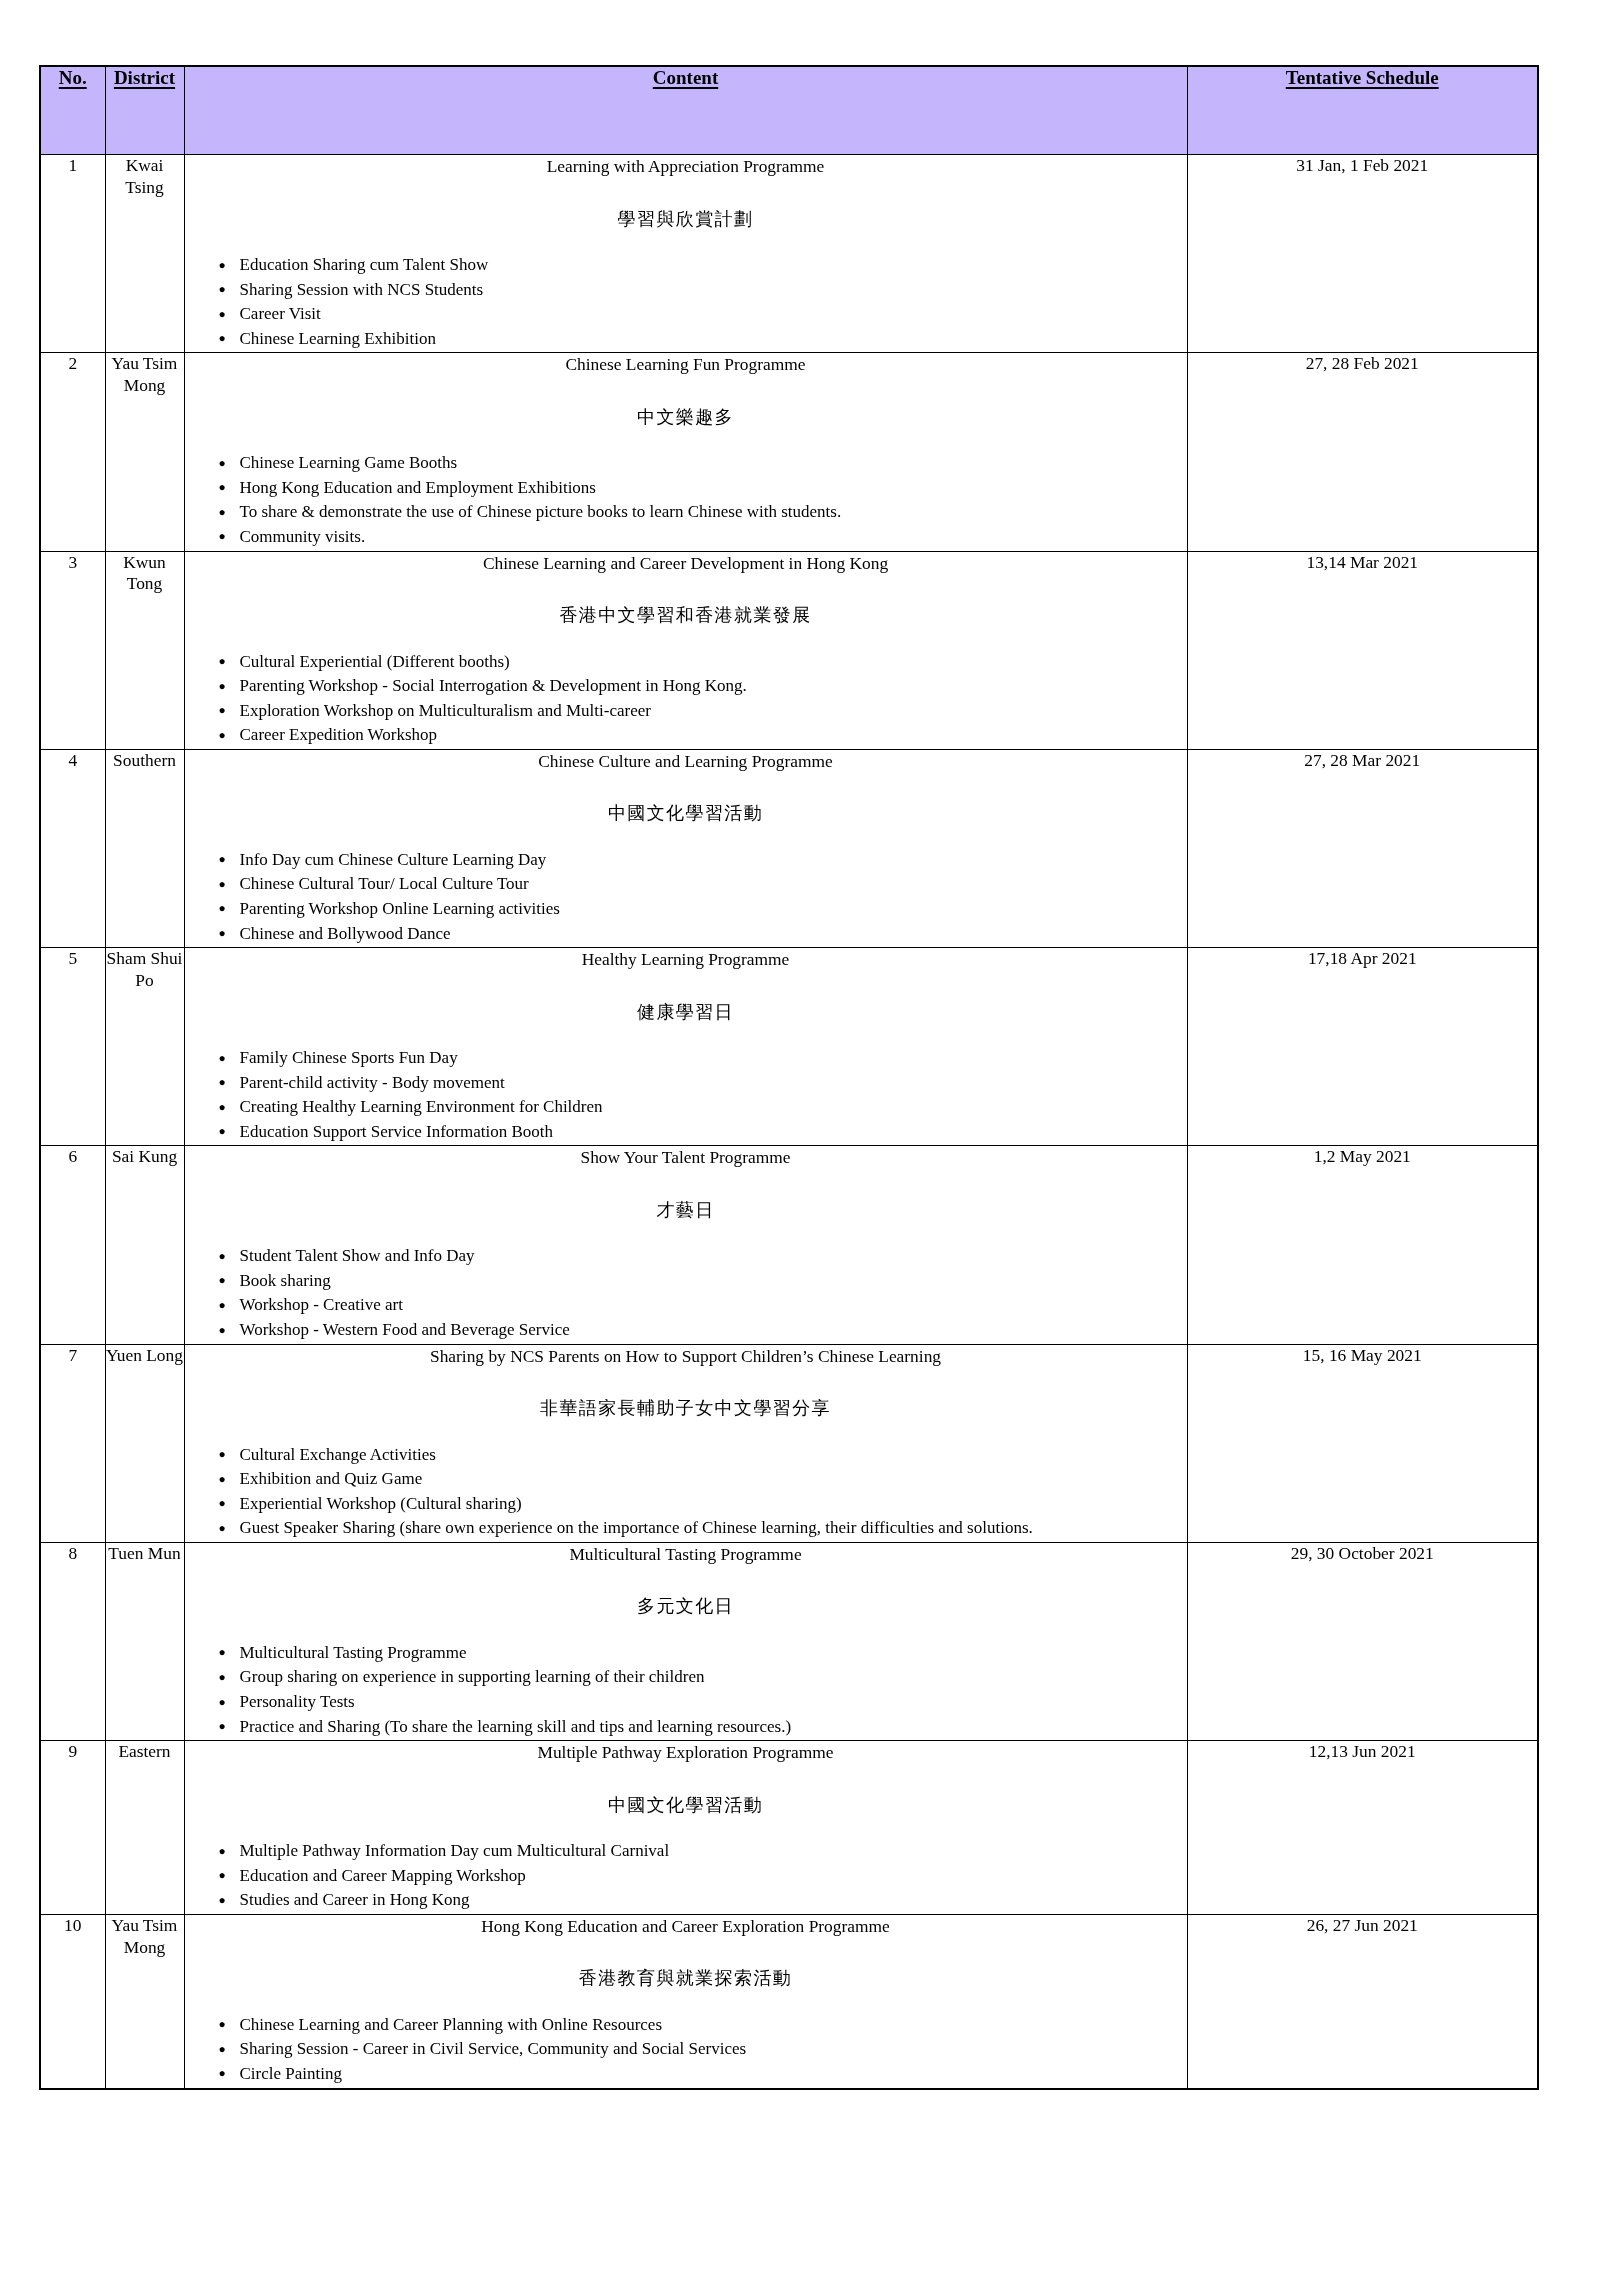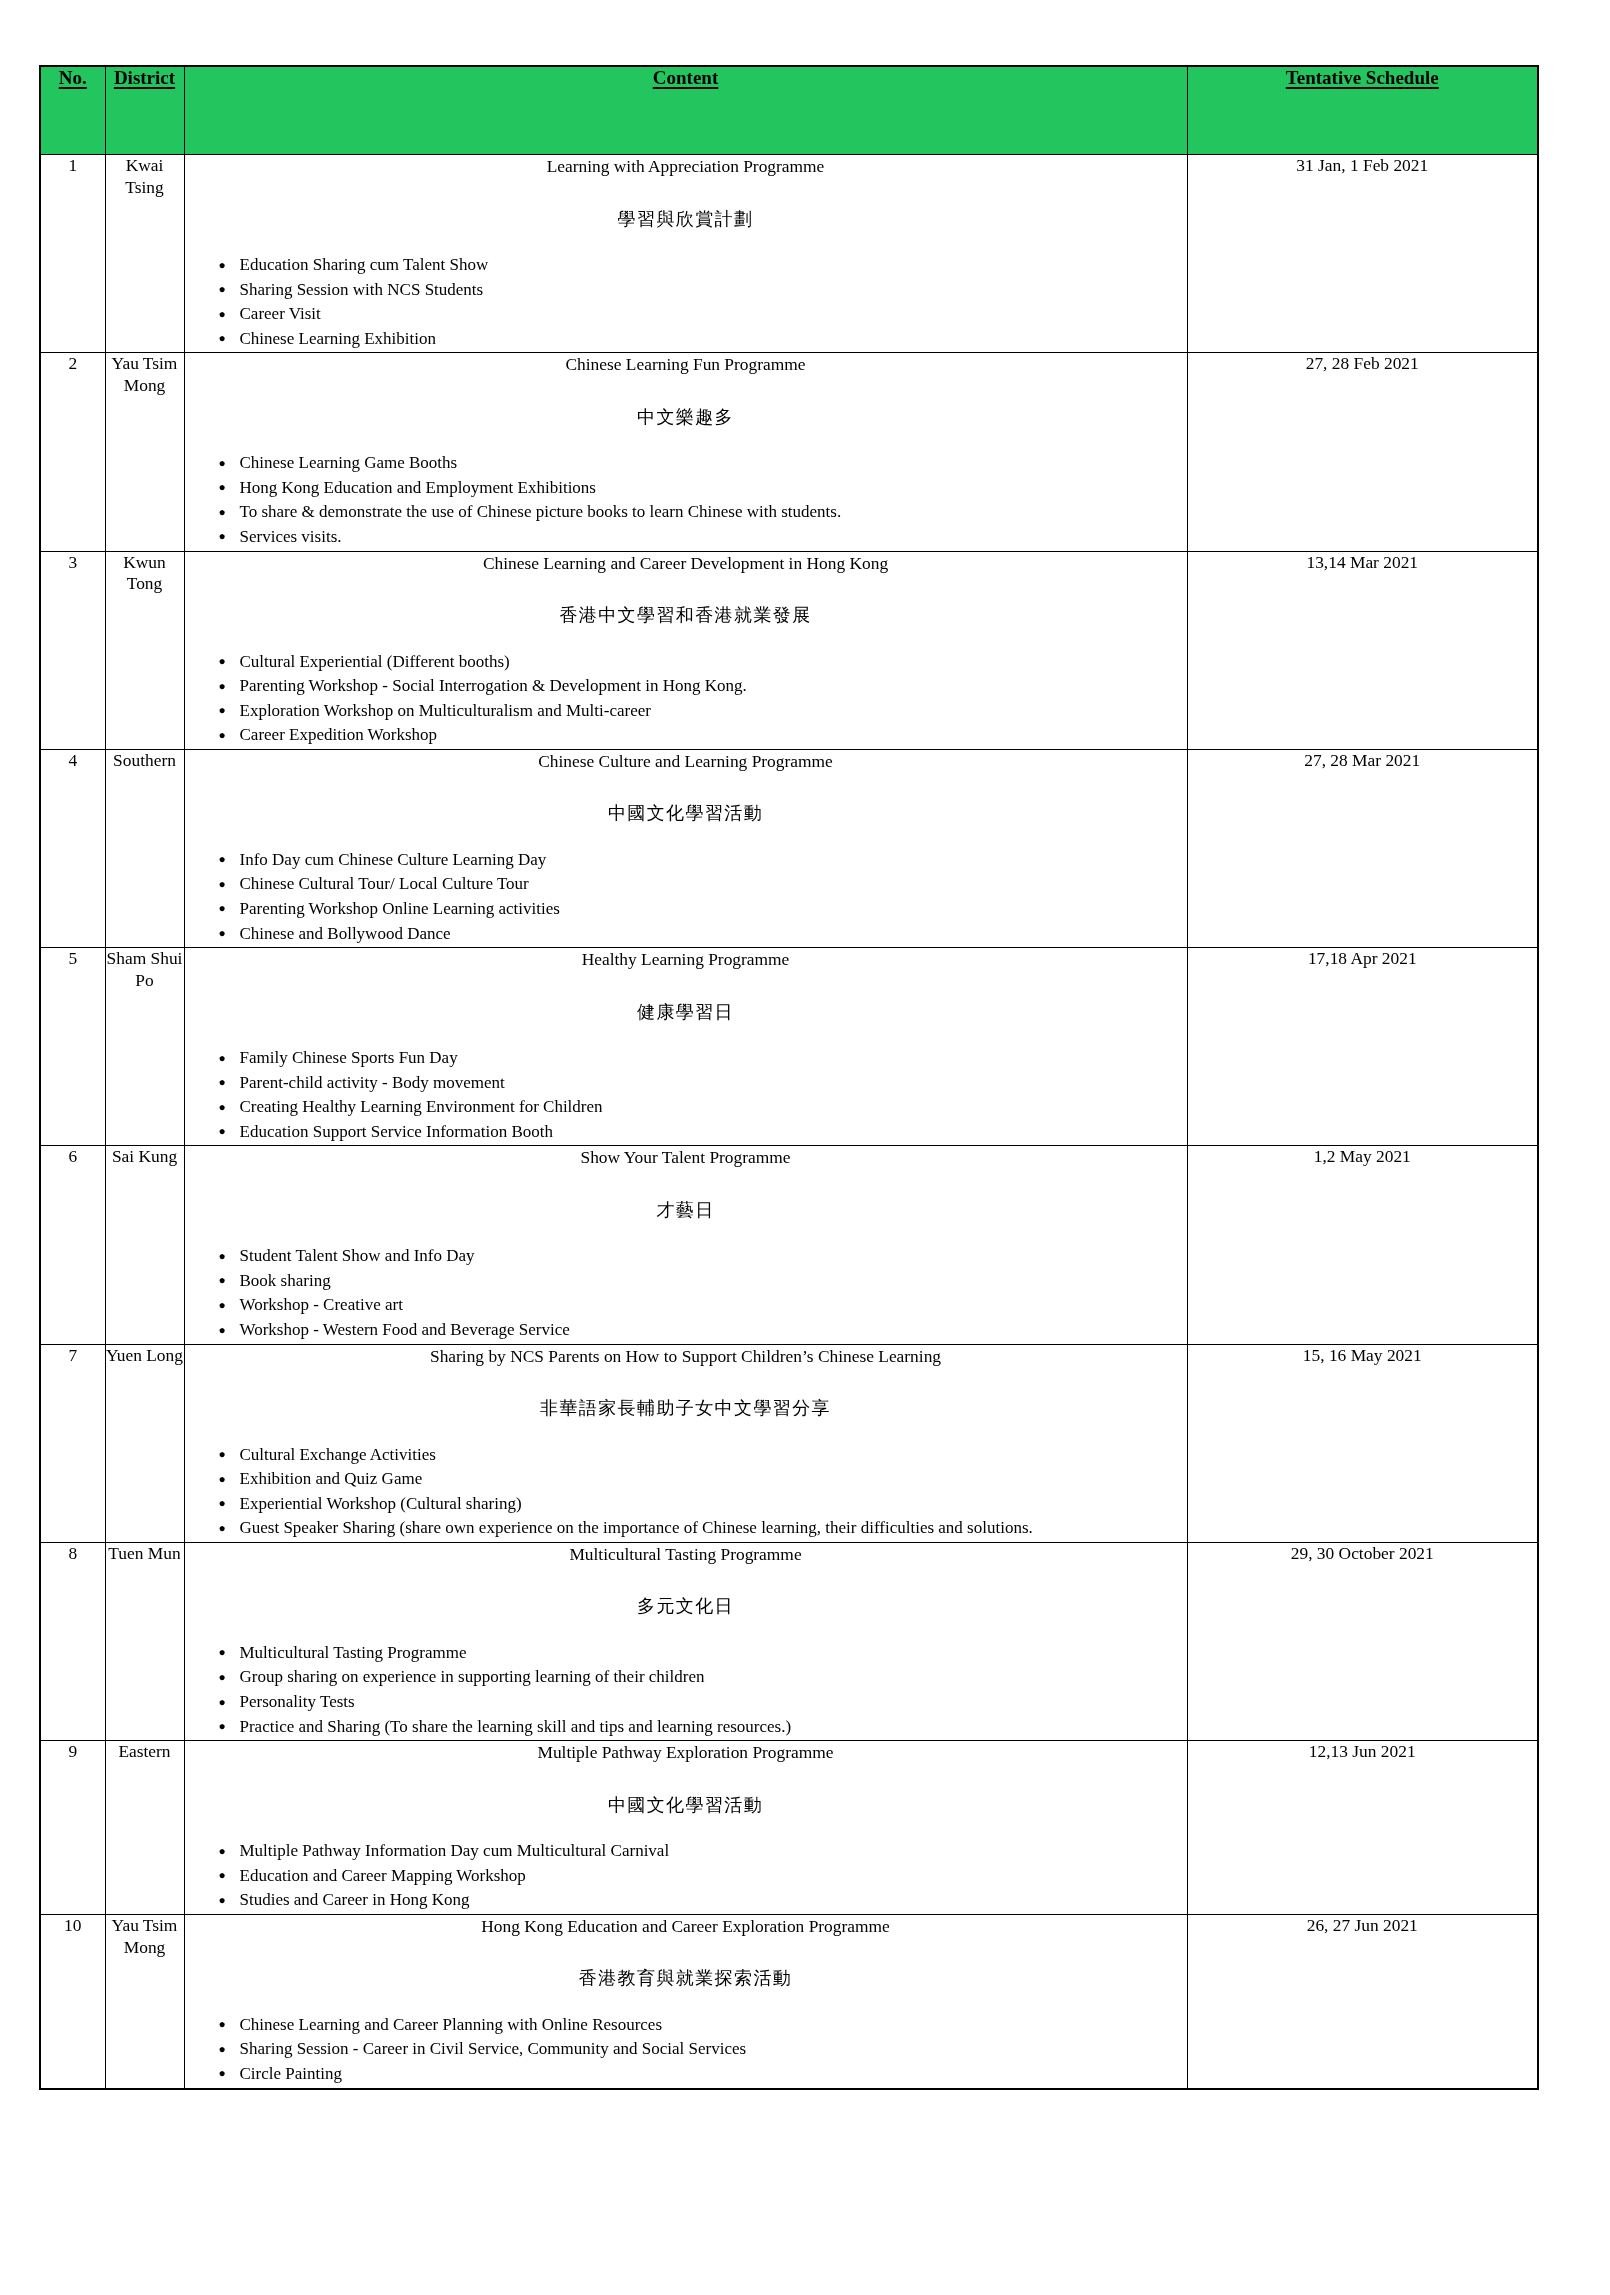--- a/index.html
+++ b/index.html
@@ -44,21 +44,21 @@
 
   table.schedule th,
   table.schedule td {
     border: 0.9px solid #000000;
     vertical-align: top;
     padding: 0;
   }
 
   
   thead th {
-    background: #22c55e;
+    background: #c4b5fd;
     border-bottom: 2.8px solid #000000;
     height: 87px;
     vertical-align: middle;
     text-align: center;
     font-weight: bold;
     font-size: 19px;
     line-height: 1.2;
   }
   thead th .hlabel {
     display: inline-block;
@@ -173,21 +173,21 @@
           <tr>
             <td class="cell-no">2</td>
             <td class="cell-district">Yau Tsim Mong</td>
             <td class="cell-content">
               <div class="prog-title">Chinese Learning Fun Programme</div>
               <div class="prog-title-zh">中文樂趣多</div>
               <ul class="bullets">
                 <li>Chinese Learning Game Booths</li>
                 <li>Hong Kong Education and Employment Exhibitions</li>
                 <li>To share &amp; demonstrate the use of Chinese picture books to learn Chinese with students.</li>
-                <li>Services visits.</li>
+                <li>Community visits.</li>
               </ul>
             </td>
             <td class="cell-sched">27, 28 Feb 2021</td>
           </tr>
           <tr>
             <td class="cell-no">3</td>
             <td class="cell-district">Kwun Tong</td>
             <td class="cell-content">
               <div class="prog-title">Chinese Learning and Career Development in Hong Kong</div>
               <div class="prog-title-zh">香港中文學習和香港就業發展</div>

